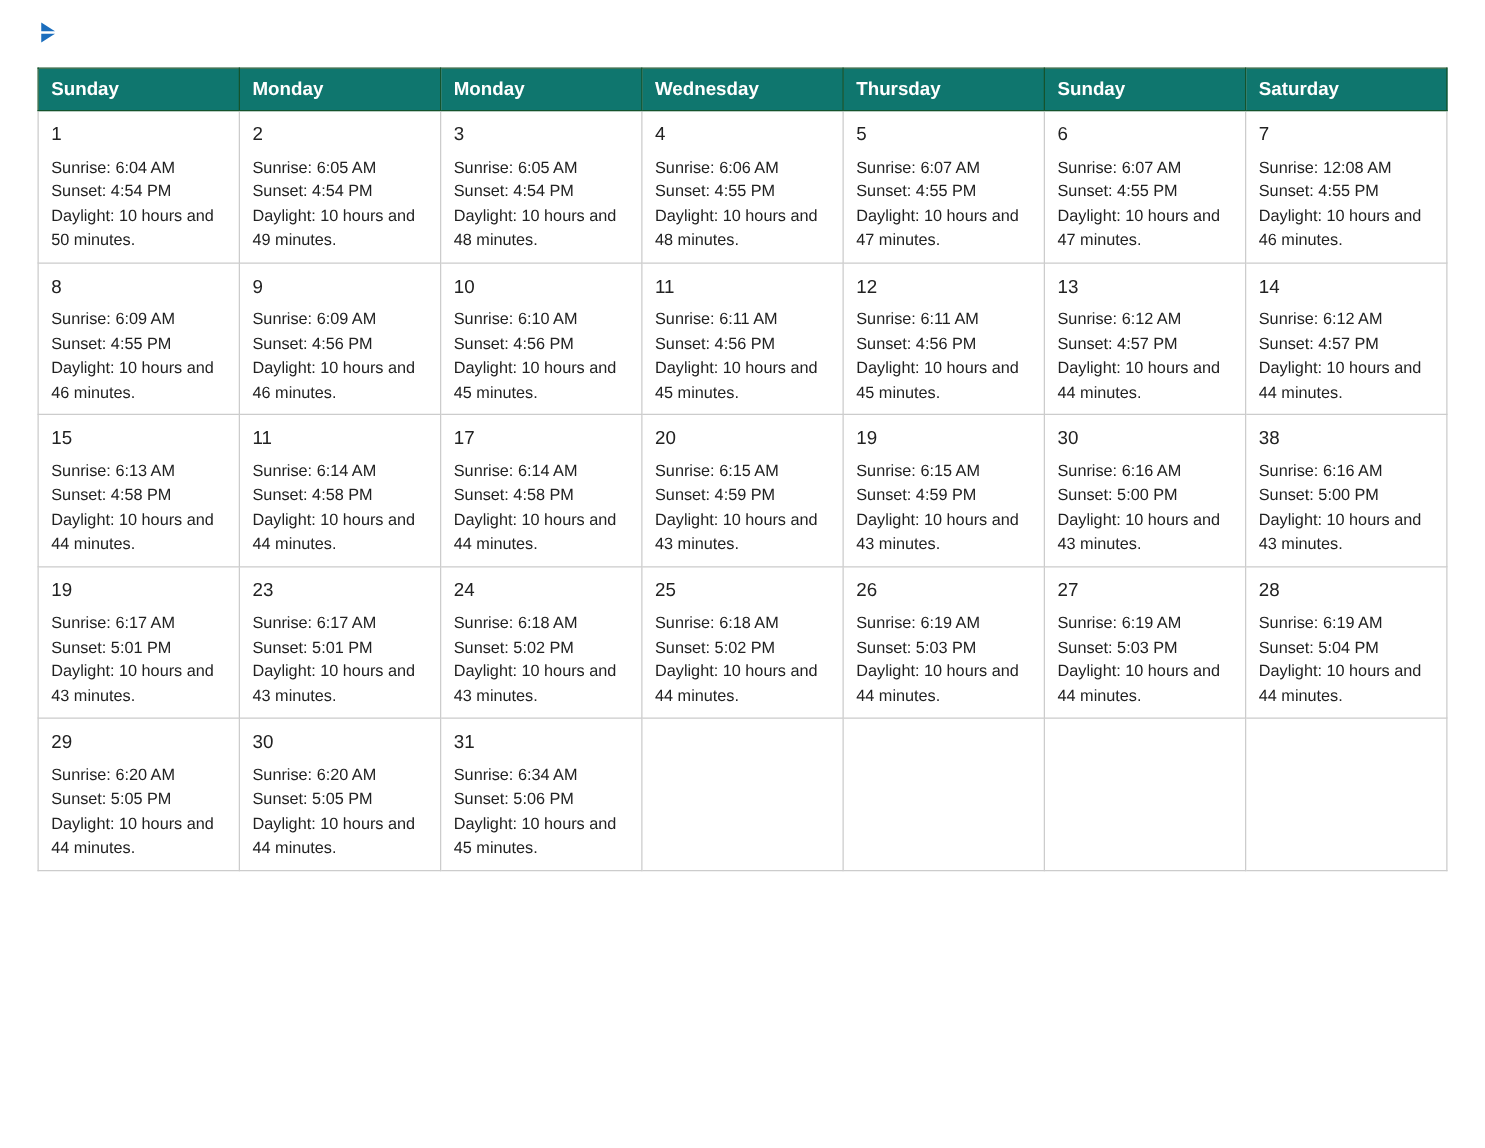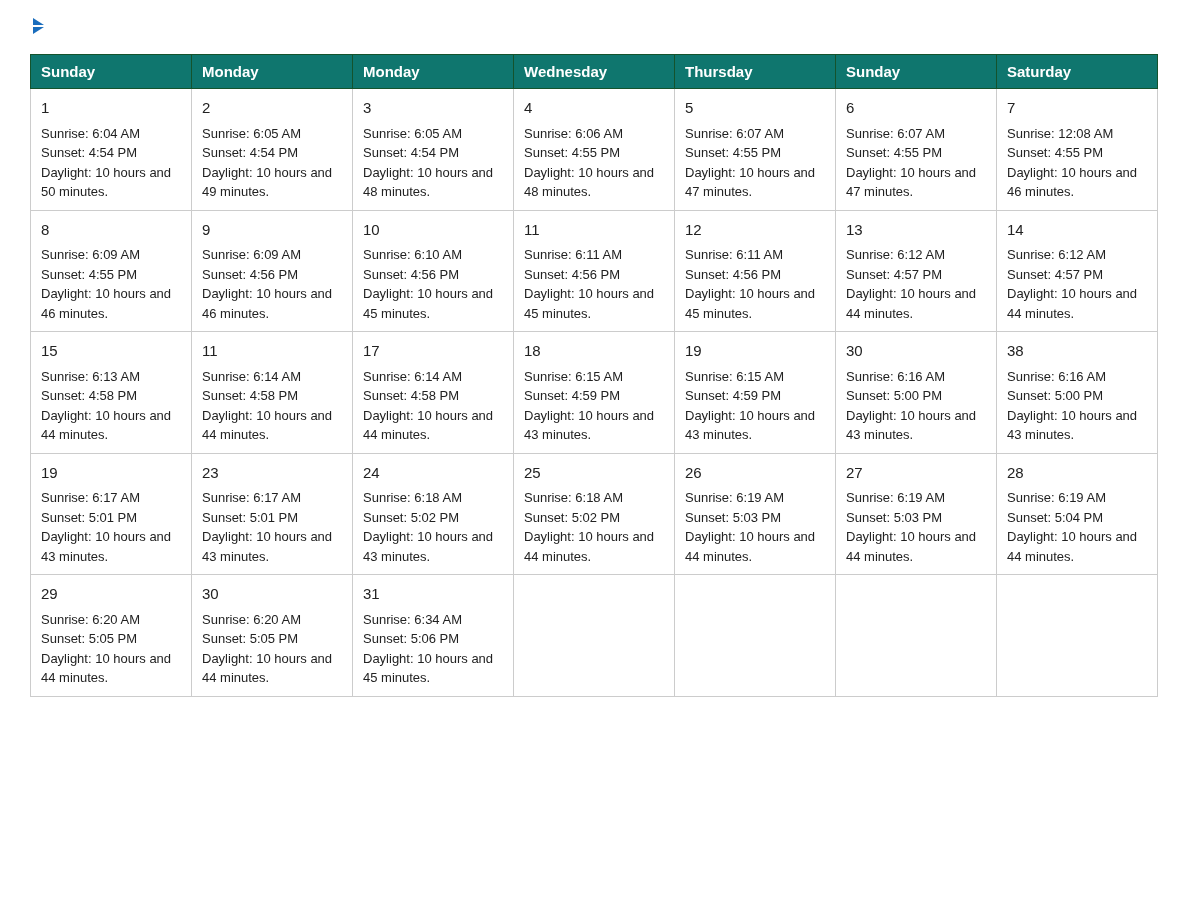--- a/index.html
+++ b/index.html
@@ -135,21 +135,21 @@
         <td><span class="day-num">10</span><span class="day-info">Sunrise: 6:10 AM</span><br><span class="day-info">Sunset: 4:56 PM</span><br><span class="day-info">Daylight: 10 hours and 45 minutes.</span></td>
         <td><span class="day-num">11</span><span class="day-info">Sunrise: 6:11 AM</span><br><span class="day-info">Sunset: 4:56 PM</span><br><span class="day-info">Daylight: 10 hours and 45 minutes.</span></td>
         <td><span class="day-num">12</span><span class="day-info">Sunrise: 6:11 AM</span><br><span class="day-info">Sunset: 4:56 PM</span><br><span class="day-info">Daylight: 10 hours and 45 minutes.</span></td>
         <td><span class="day-num">13</span><span class="day-info">Sunrise: 6:12 AM</span><br><span class="day-info">Sunset: 4:57 PM</span><br><span class="day-info">Daylight: 10 hours and 44 minutes.</span></td>
         <td><span class="day-num">14</span><span class="day-info">Sunrise: 6:12 AM</span><br><span class="day-info">Sunset: 4:57 PM</span><br><span class="day-info">Daylight: 10 hours and 44 minutes.</span></td>
       </tr>
       <tr>
         <td><span class="day-num">15</span><span class="day-info">Sunrise: 6:13 AM</span><br><span class="day-info">Sunset: 4:58 PM</span><br><span class="day-info">Daylight: 10 hours and 44 minutes.</span></td>
         <td><span class="day-num">11</span><span class="day-info">Sunrise: 6:14 AM</span><br><span class="day-info">Sunset: 4:58 PM</span><br><span class="day-info">Daylight: 10 hours and 44 minutes.</span></td>
         <td><span class="day-num">17</span><span class="day-info">Sunrise: 6:14 AM</span><br><span class="day-info">Sunset: 4:58 PM</span><br><span class="day-info">Daylight: 10 hours and 44 minutes.</span></td>
-        <td><span class="day-num">18</span><span class="day-info">Sunrise: 6:15 AM</span><br><span class="day-info">Sunset: 4:59 PM</span><br><span class="day-info">Daylight: 10 hours and 43 minutes.</span></td>
+        <td><span class="day-num">20</span><span class="day-info">Sunrise: 6:15 AM</span><br><span class="day-info">Sunset: 4:59 PM</span><br><span class="day-info">Daylight: 10 hours and 43 minutes.</span></td>
         <td><span class="day-num">19</span><span class="day-info">Sunrise: 6:15 AM</span><br><span class="day-info">Sunset: 4:59 PM</span><br><span class="day-info">Daylight: 10 hours and 43 minutes.</span></td>
         <td><span class="day-num">30</span><span class="day-info">Sunrise: 6:16 AM</span><br><span class="day-info">Sunset: 5:00 PM</span><br><span class="day-info">Daylight: 10 hours and 43 minutes.</span></td>
         <td><span class="day-num">38</span><span class="day-info">Sunrise: 6:16 AM</span><br><span class="day-info">Sunset: 5:00 PM</span><br><span class="day-info">Daylight: 10 hours and 43 minutes.</span></td>
       </tr>
       <tr>
         <td><span class="day-num">19</span><span class="day-info">Sunrise: 6:17 AM</span><br><span class="day-info">Sunset: 5:01 PM</span><br><span class="day-info">Daylight: 10 hours and 43 minutes.</span></td>
         <td><span class="day-num">23</span><span class="day-info">Sunrise: 6:17 AM</span><br><span class="day-info">Sunset: 5:01 PM</span><br><span class="day-info">Daylight: 10 hours and 43 minutes.</span></td>
         <td><span class="day-num">24</span><span class="day-info">Sunrise: 6:18 AM</span><br><span class="day-info">Sunset: 5:02 PM</span><br><span class="day-info">Daylight: 10 hours and 43 minutes.</span></td>
         <td><span class="day-num">25</span><span class="day-info">Sunrise: 6:18 AM</span><br><span class="day-info">Sunset: 5:02 PM</span><br><span class="day-info">Daylight: 10 hours and 44 minutes.</span></td>
         <td><span class="day-num">26</span><span class="day-info">Sunrise: 6:19 AM</span><br><span class="day-info">Sunset: 5:03 PM</span><br><span class="day-info">Daylight: 10 hours and 44 minutes.</span></td>

